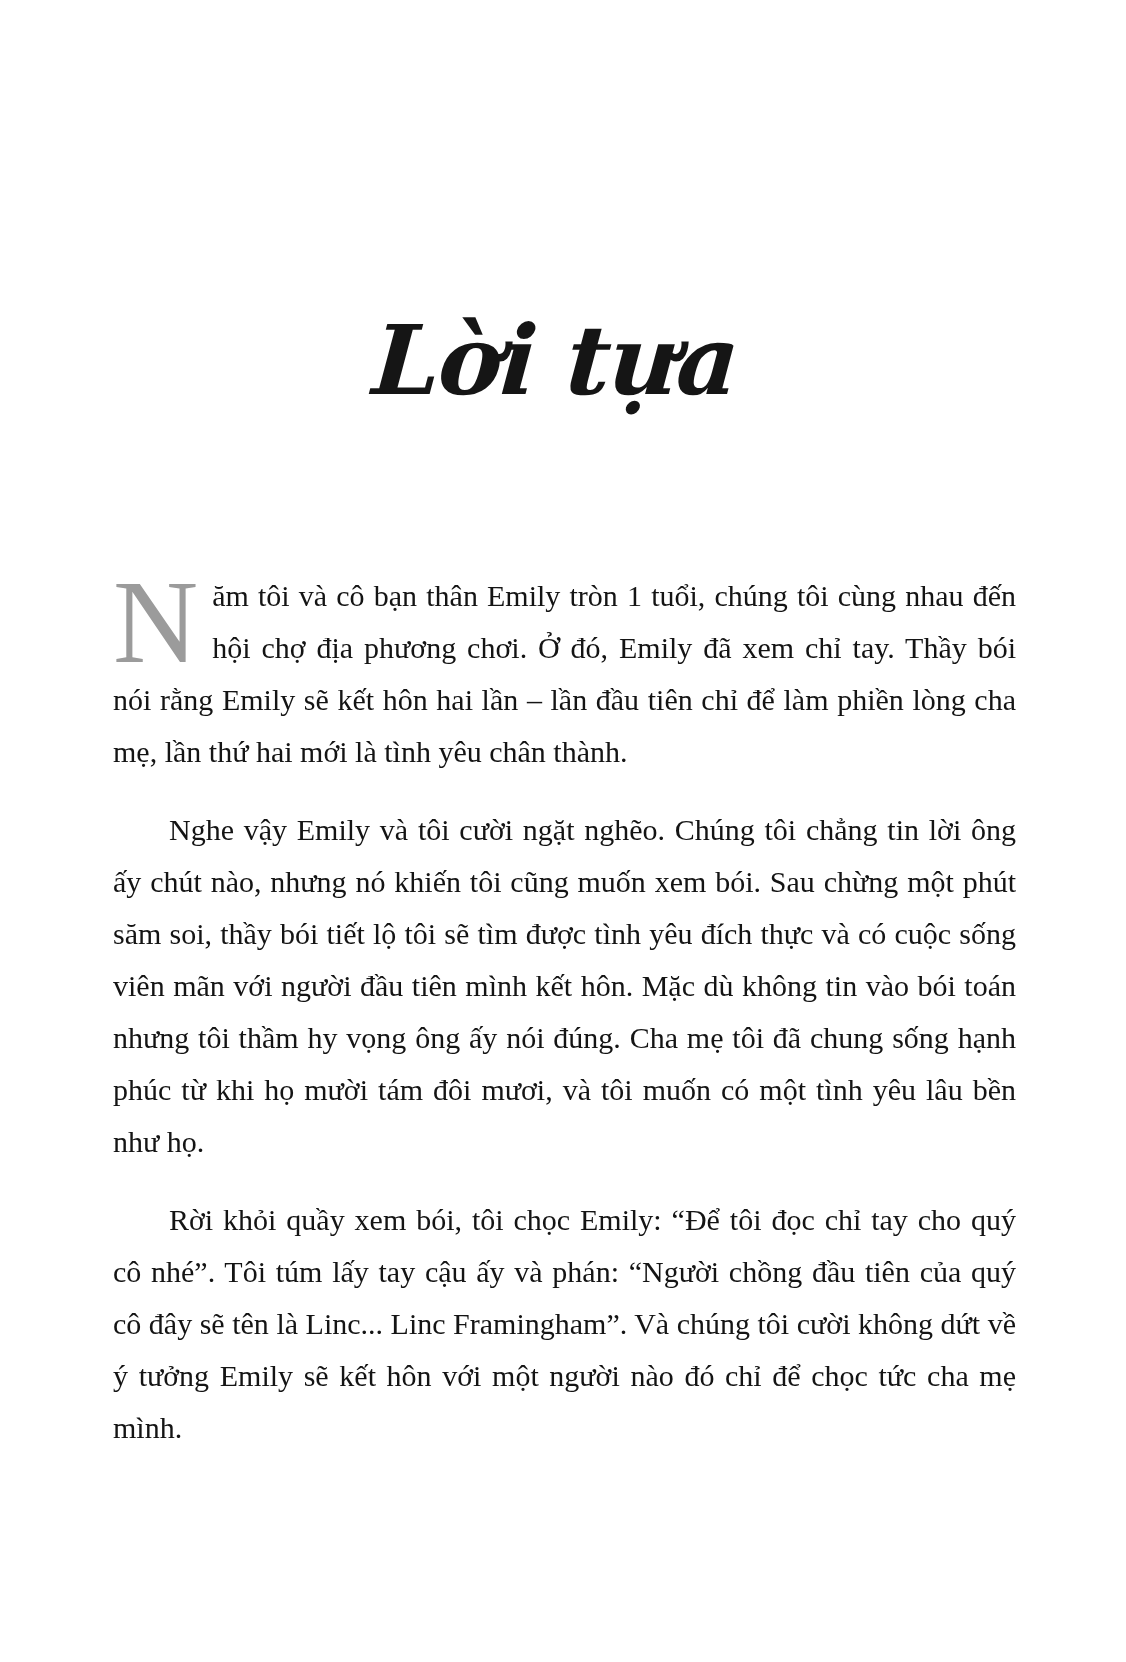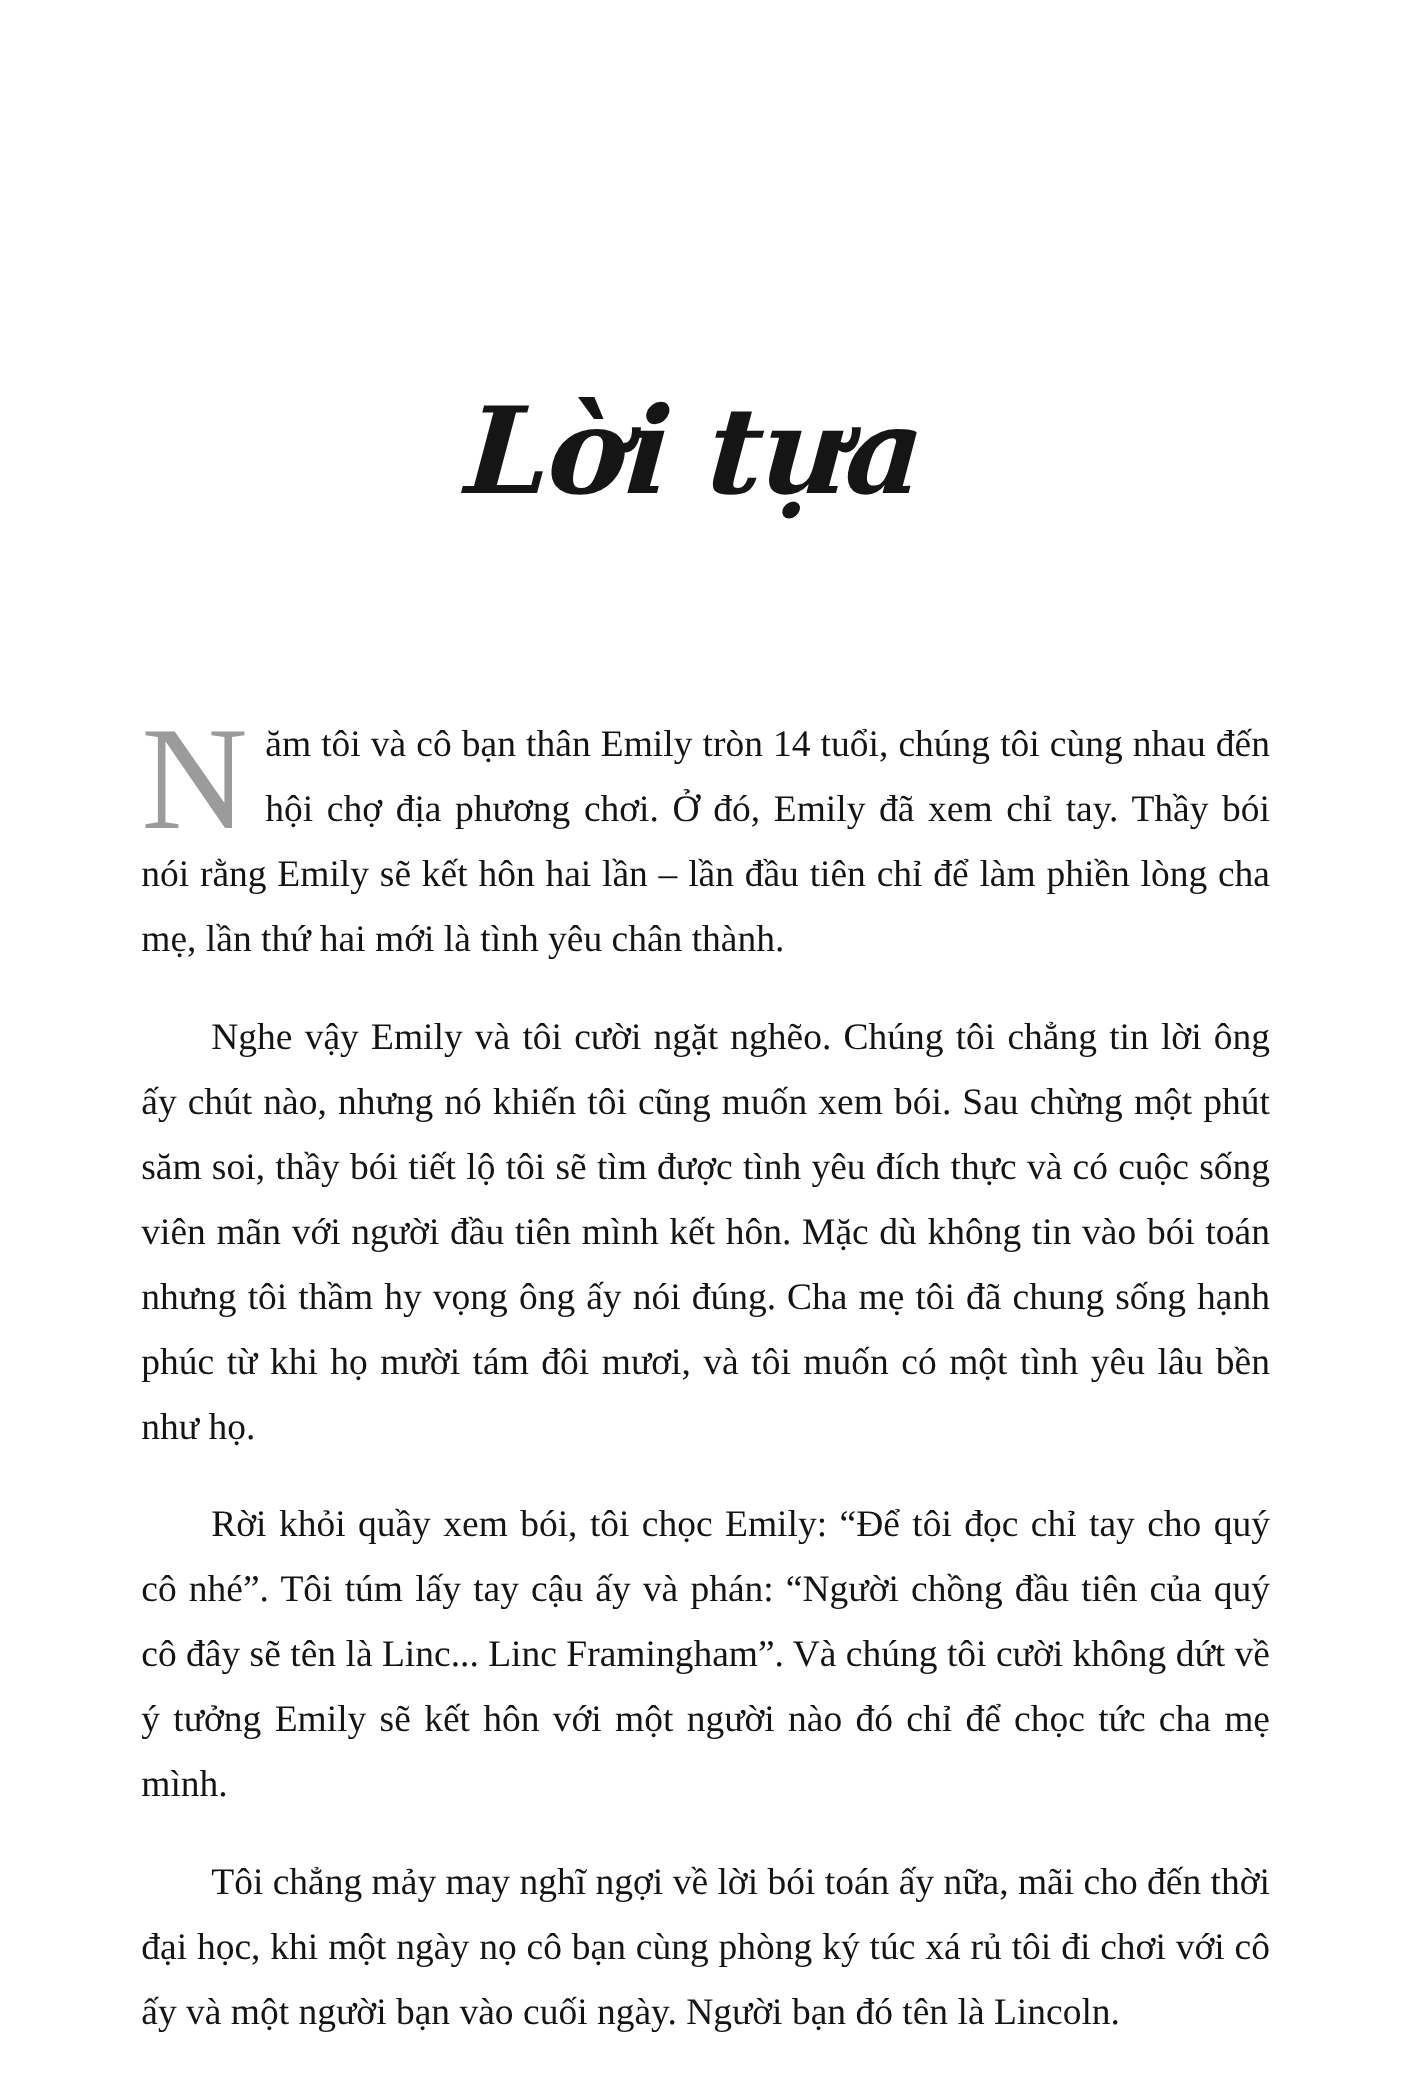--- a/index.html
+++ b/index.html
@@ -59,22 +59,21 @@
 </style>
 </head>
 <body>
 
 <div class="page">
 
   <h1 class="chapter-title">Lời tựa</h1>
 
   <div class="body-text">
 
-    <p class="para"><span class="dropcap">N</span><span>ăm tôi và cô bạn thân Emily tròn 14 tuổi, chúng tôi cùng nhau đến hội chợ địa phương chơi. Ở đó, Emily đã xem chỉ tay. Thầy bói nói rằng Emily sẽ kết hôn hai lần – lần đầu tiên chỉ để làm phiền lòng cha mẹ, lần thứ hai mới là tình yêu chân thành.</span></p>
+    <p class="para"><span class="dropcap">N</span><span>ăm tôi và cô bạn thân Emily tròn 1 tuổi, chúng tôi cùng nhau đến hội chợ địa phương chơi. Ở đó, Emily đã xem chỉ tay. Thầy bói nói rằng Emily sẽ kết hôn hai lần – lần đầu tiên chỉ để làm phiền lòng cha mẹ, lần thứ hai mới là tình yêu chân thành.</span></p>
 
     <p class="para indent"><span>Nghe vậy Emily và tôi cười ngặt nghẽo. Chúng tôi chẳng tin lời ông ấy chút nào, nhưng nó khiến tôi cũng muốn xem bói. Sau chừng một phút săm soi, thầy bói tiết lộ tôi sẽ tìm được tình yêu đích thực và có cuộc sống viên mãn với người đầu tiên mình kết hôn. Mặc dù không tin vào bói toán nhưng tôi thầm hy vọng ông ấy nói đúng. Cha mẹ tôi đã chung sống hạnh phúc từ khi họ mười tám đôi mươi, và tôi muốn có một tình yêu lâu bền như họ.</span></p>
 
     <p class="para indent"><span>Rời khỏi quầy xem bói, tôi chọc Emily: “Để tôi đọc chỉ tay cho quý cô nhé”. Tôi túm lấy tay cậu ấy và phán: “Người chồng đầu tiên của quý cô đây sẽ tên là Linc... Linc Framingham”. Và chúng tôi cười không dứt về ý tưởng Emily sẽ kết hôn với một người nào đó chỉ để chọc tức cha mẹ mình.</span></p>
 
-    <p class="para indent"><span>Tôi chẳng mảy may nghĩ ngợi về lời bói toán ấy nữa, mãi cho đến thời đại học, khi một ngày nọ cô bạn cùng phòng ký túc xá rủ tôi đi chơi với cô ấy và một người bạn vào cuối ngày. Người bạn đó tên là Lincoln.</span></p>
 
   </div>
 </div>
 
 </body></html>

